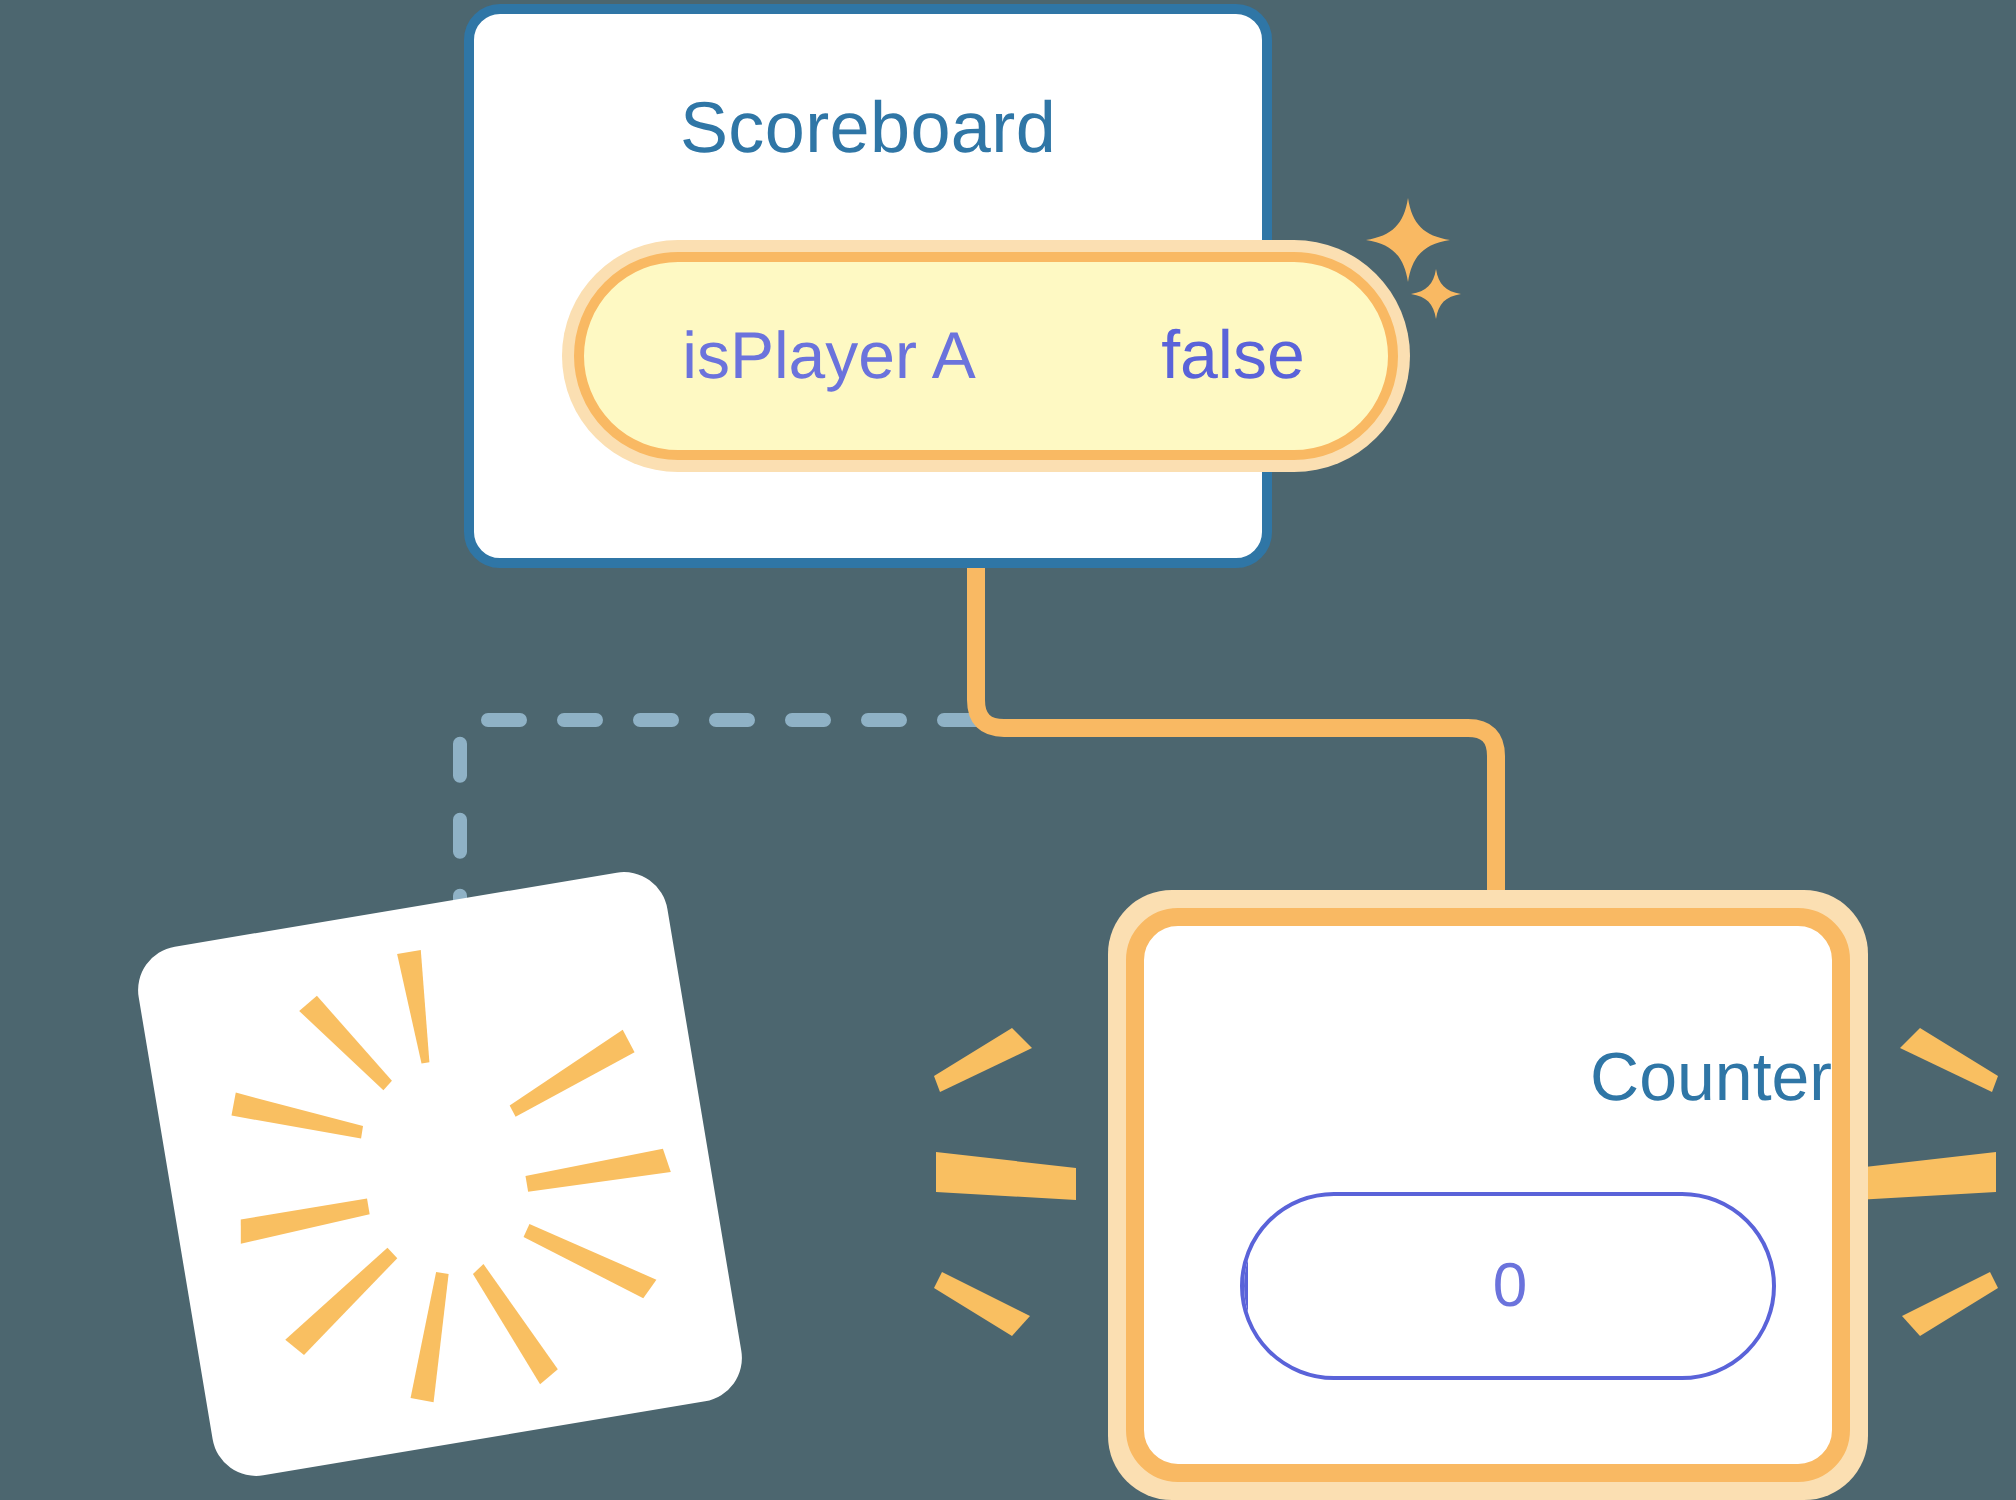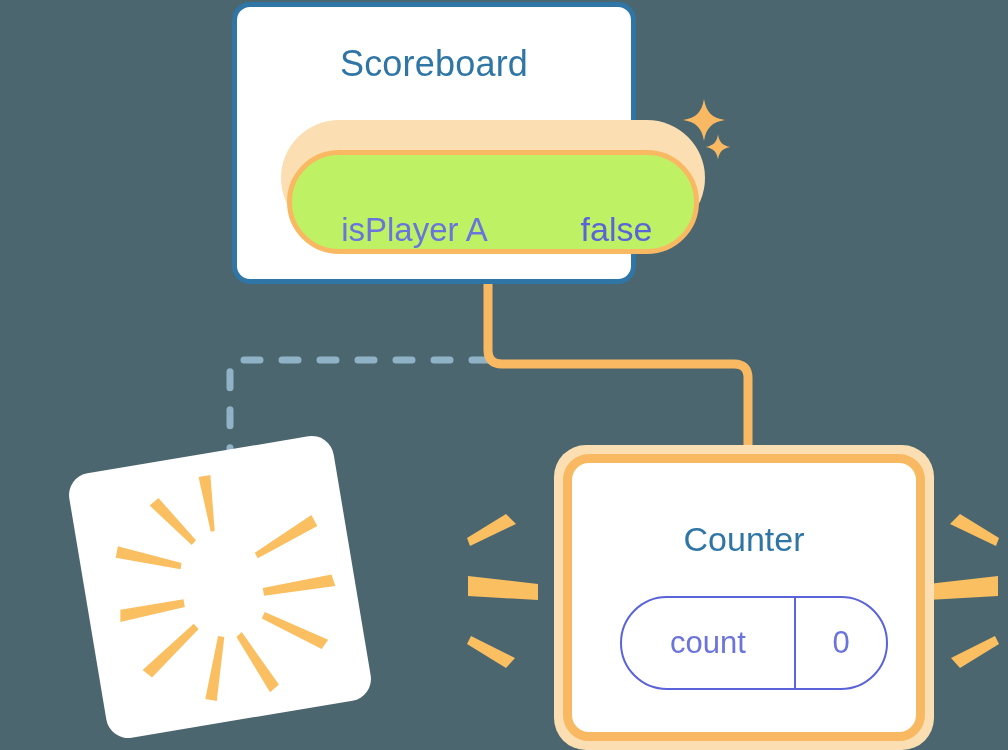--- a/index.html
+++ b/index.html
@@ -72,27 +72,26 @@
     z-index: 1;
   }
   #scoreboard-pill {
     position: absolute;
     left: 50px;
     top: 119px;
     width: 412px;
     height: 104px;
     border-radius: 52px;
     border: 5px solid #f9b963;
-    background: #bef264;
+    background: #fef9c3;
     box-sizing: border-box;
     display: flex;
-    align-items: flex-end;
+    align-items: center;
     z-index: 2;
     overflow: hidden;
-    margin-top: 24px;
   }
   #scoreboard-pill .pill-key {
     flex: 0 0 245px;
     display: flex;
     align-items: center;
     justify-content: center;
     font-size: 33px;
     color: #6b73dc;
   }
   #scoreboard-pill .pill-divider {
@@ -154,21 +153,21 @@
     height: 287px;
     border: 9px solid #f9b963;
     border-radius: 26px;
     z-index: 4;
   }
   #counter-title {
     position: absolute;
     left: 0;
     right: 0;
     top: 57px;
-    text-align: center;
+    text-align: right;
     font-size: 34px;
     color: #2f76a6;
   }
   #counter-pill {
     position: absolute;
     left: 48px;
     top: 133px;
     width: 268px;
     height: 94px;
     border-radius: 47px;
@@ -259,21 +258,20 @@
         <polygon points="236,78 240,90 176,112 174,106"></polygon>
       </g>
     </svg>
   </div>
 
   <div id="counter-glow"></div>
   <div class="card" id="counter-card">
     <div id="counter-title">Counter</div>
 
     <div id="counter-pill">
-      <div class="pill-key">count</div>
       <div class="pill-divider"></div>
       <div class="pill-val">0</div>
     </div>
   </div>
 
   <svg class="side-burst" id="burst-left" width="74" height="190" viewBox="0 0 74 190">
     <g fill="#f9bf61">
       <polygon points="40,18 50,28 4,50 1,42"></polygon>
       <polygon points="72,88 72,104 2,100 2,80"></polygon>
       <polygon points="49,162 40,172 1,148 5,140"></polygon>

